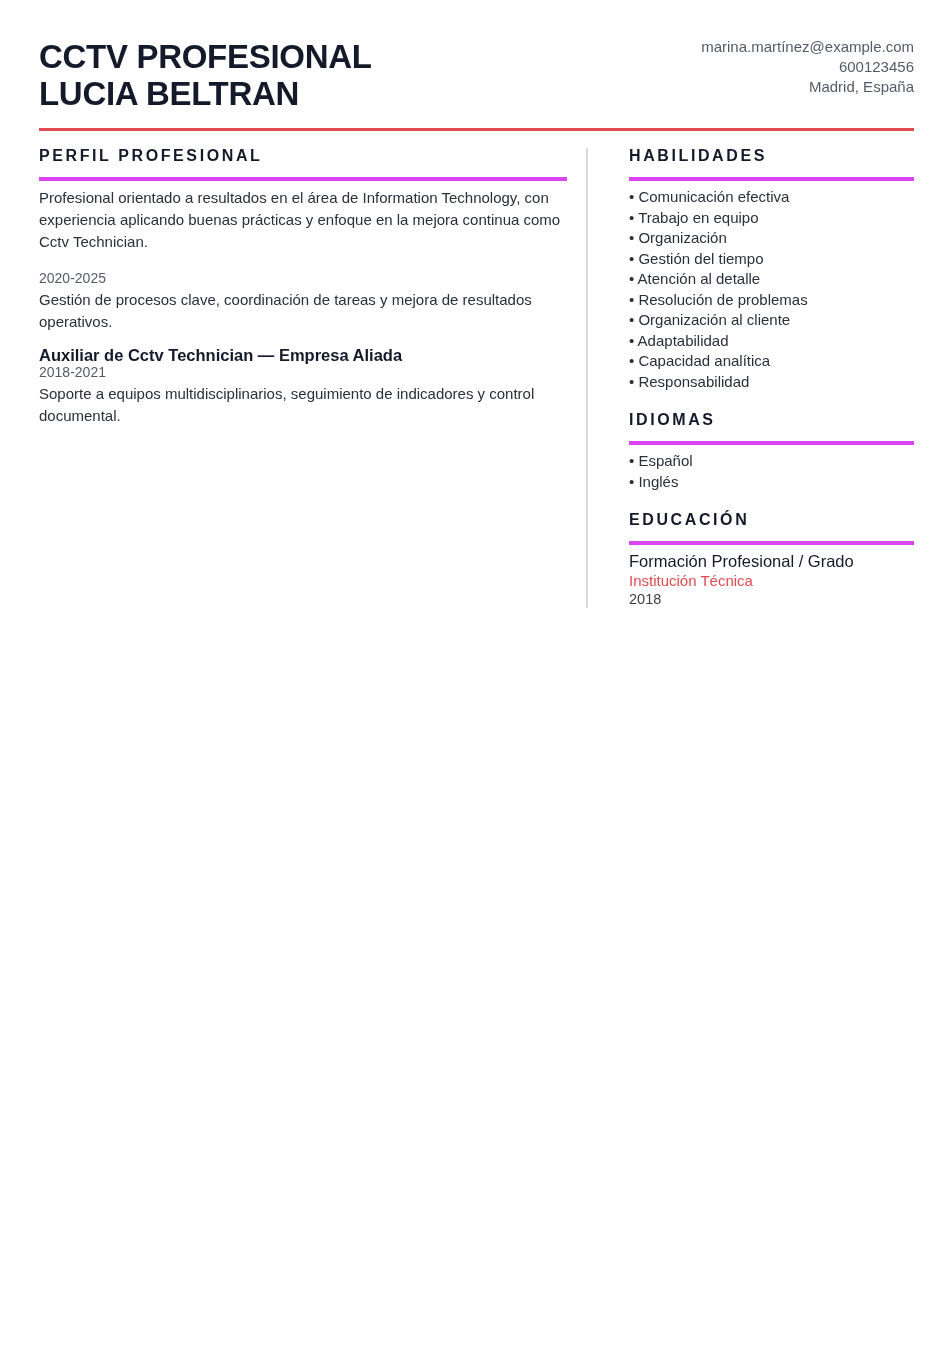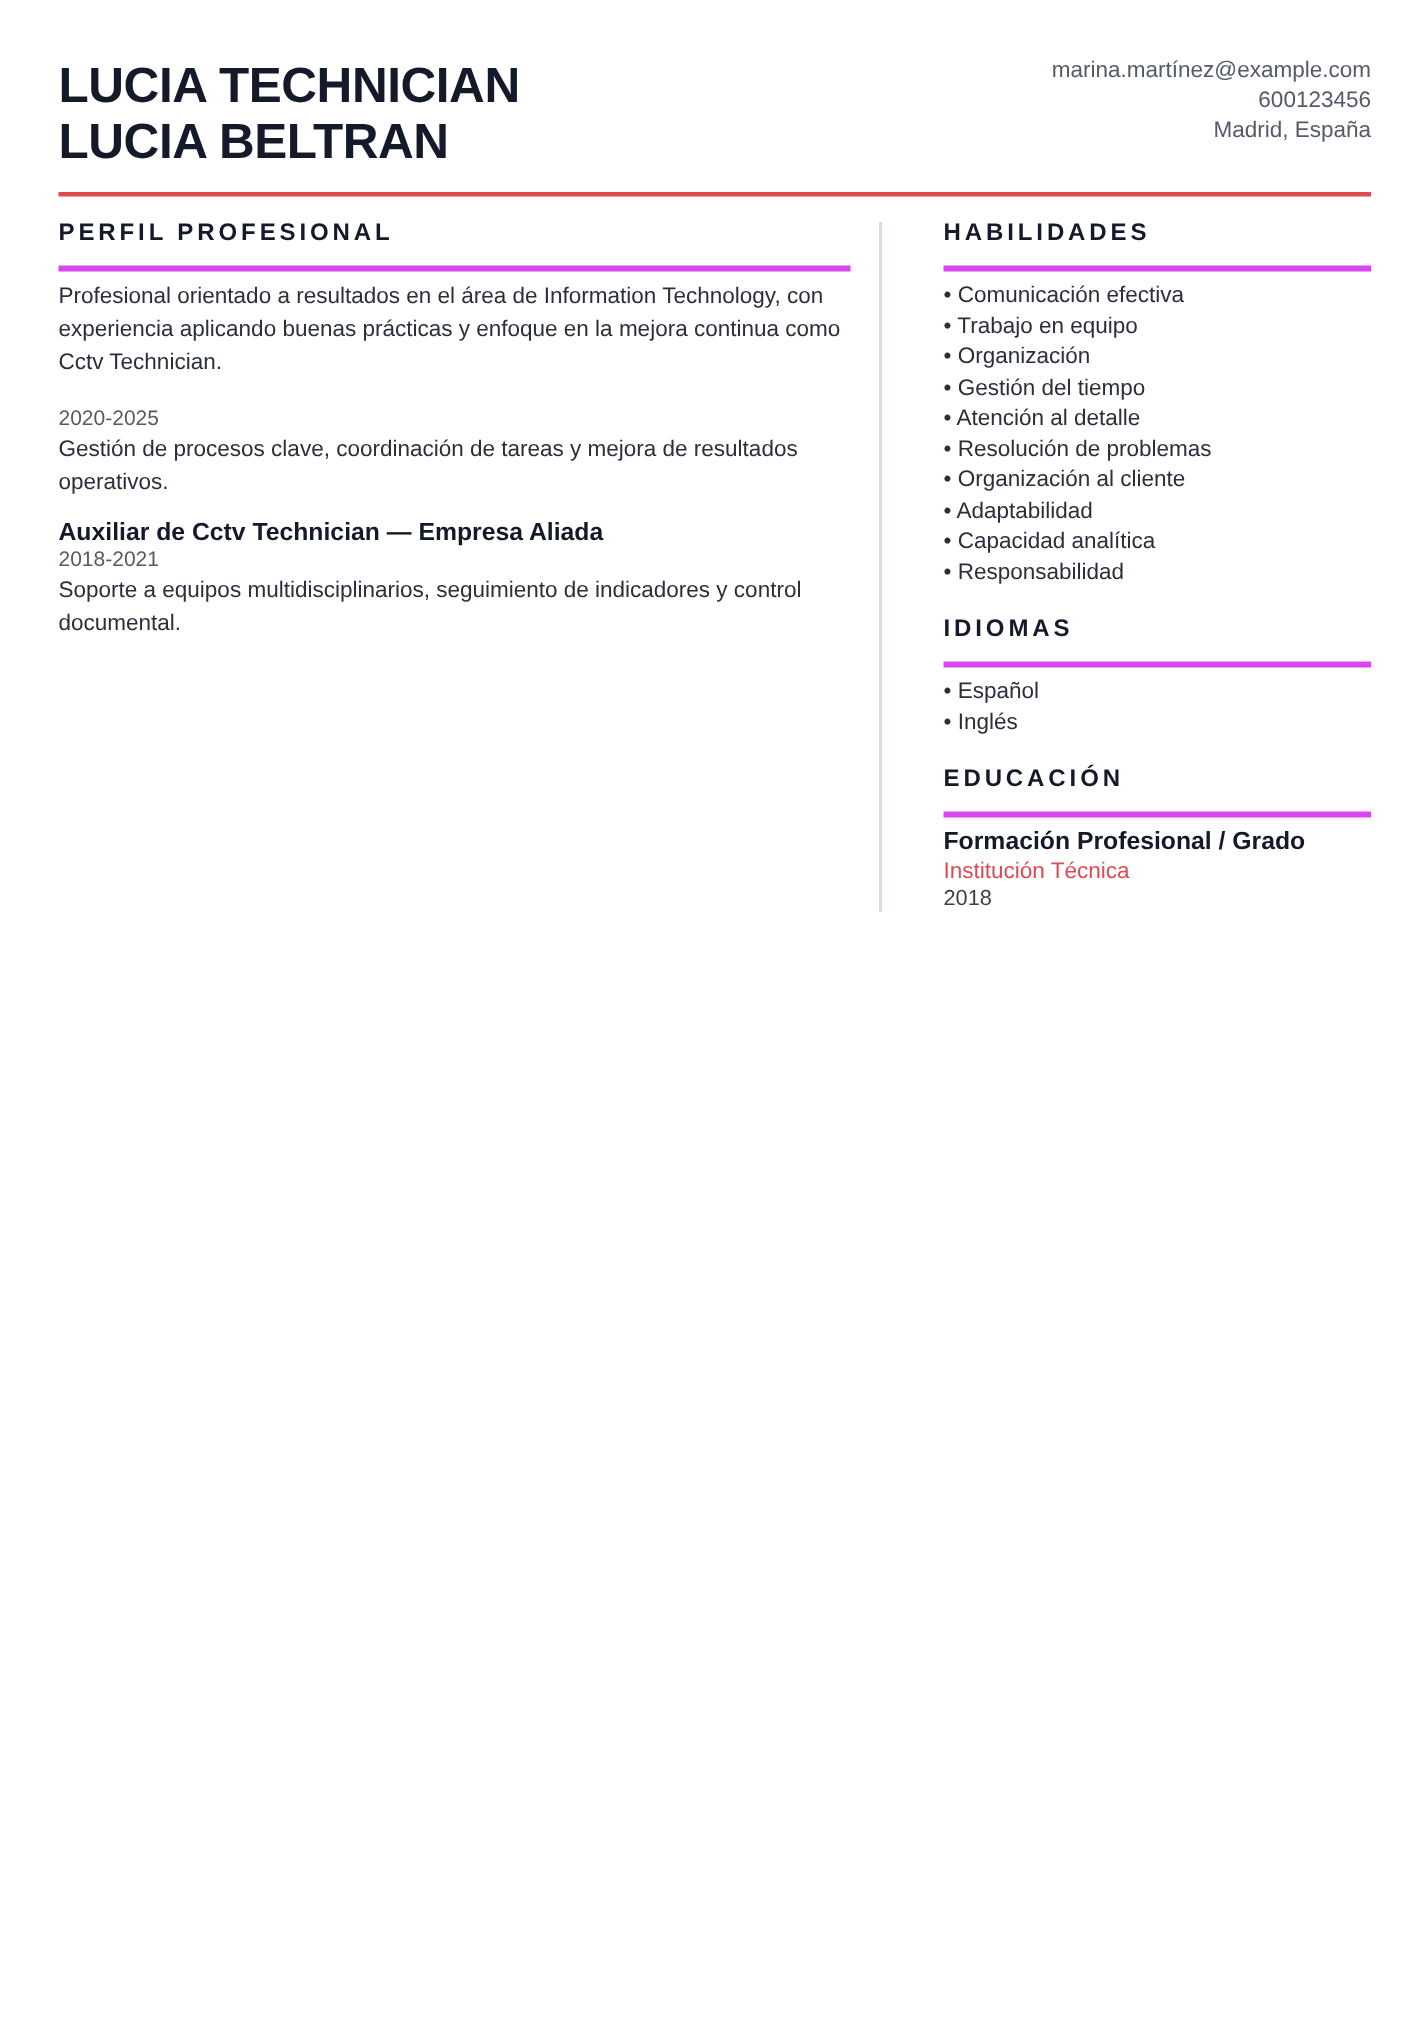--- a/index.html
+++ b/index.html
@@ -54,32 +54,32 @@
       font-size: 14px; color: #555b66; line-height: 14px; margin-bottom: 4px;
     }
 
     .bullet-list { list-style: none; }
     .bullet-list li {
       font-size: 15px; line-height: 20.5px; color: #2a2f3a;
     }
     .bullet-list li::before { content: "• "; }
 
     .edu-degree {
-      font-size: 16.5px; font-weight: bold; color: #141a2a; line-height: 20px;
+      font-size: 16.5px; font-weight: normal; color: #141a2a; line-height: 20px;
     }
     .edu-inst { font-size: 15px; color: #e04b50; line-height: 19px; }
     .edu-year { font-size: 14.5px; color: #404040; line-height: 19px; }
   </style>
 </head>
 <body>
 
 <div class="page">
   <header class="header">
     <div class="title-block">
-      <div class="title-line">LUCIA TECHNICIAN</div>
+      <div class="title-line">CCTV PROFESIONAL</div>
       <div class="title-line">LUCIA BELTRAN</div>
     </div>
     <div class="contact">
       <div>marina.martínez@example.com</div>
       <div>600123456</div>
       <div>Madrid, España</div>
     </div>
     <div class="accent-rule"></div>
   </header>
 

